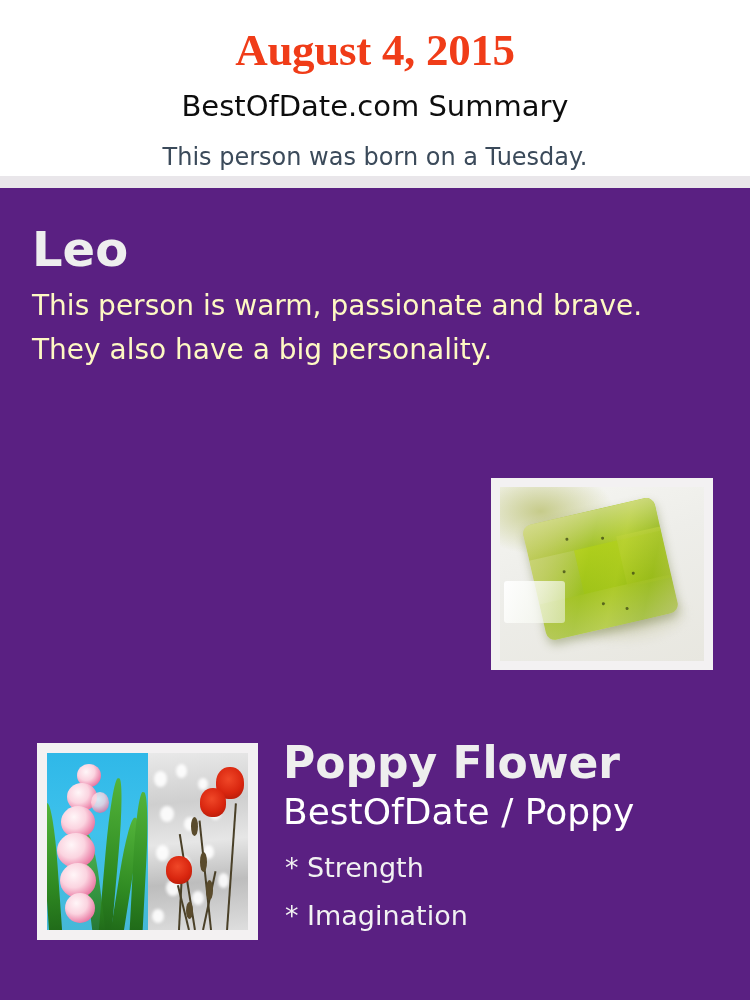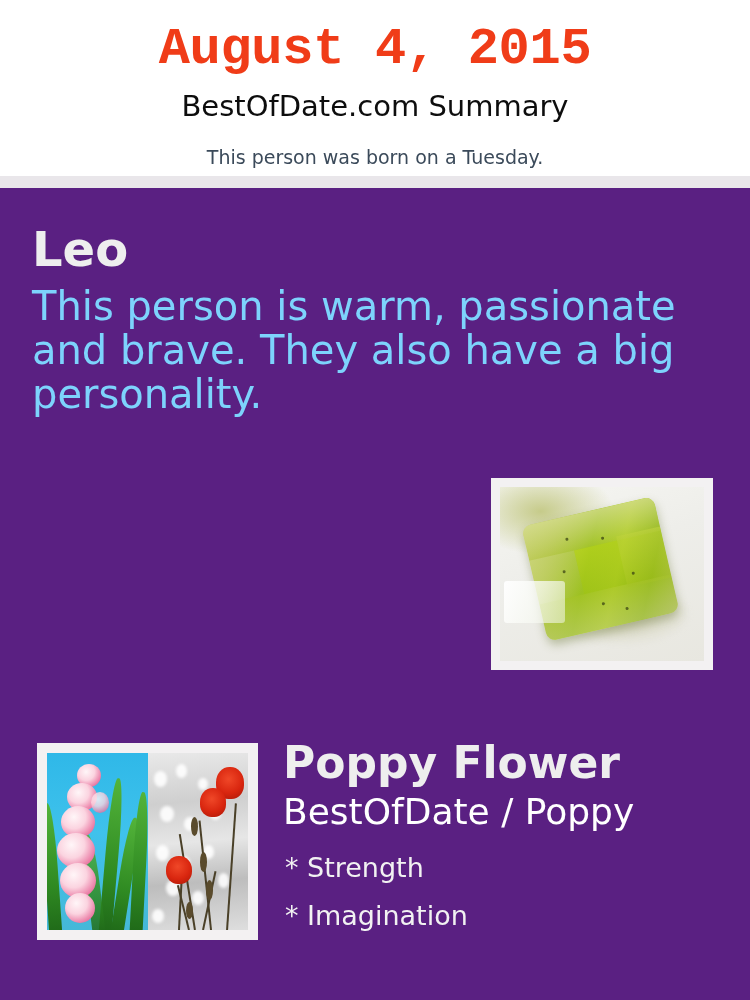--- a/index.html
+++ b/index.html
@@ -27,39 +27,39 @@
     top: 0;
     width: 750px;
     height: 176px;
     background: #ffffff;
     text-align: center;
     box-sizing: border-box;
   }
   .date-title {
     margin: 0;
     padding-top: 22px;
-    font-size: 52px;
+    font-size: 45px;
     line-height: 56px;
     font-weight: bold;
     color: #F03C18;
     letter-spacing: -0.3px;
-    font-family: Liberation Mono, monospace;
+    font-family: Liberation Serif, serif;
   }
   .site-summary {
     margin: 4px;
     padding-top: 6px;
     font-size: 29px;
     line-height: 36px;
     font-weight: normal;
     color: #0d0d0d;
   }
   .born-line {
     margin: 16px;
     padding-top: 2px;
-    font-size: 19px;
+    font-size: 24px;
     line-height: 31px;
     font-weight: normal;
     color: #3b4a5a;
   }
   .divider-band {
     position: absolute;
     left: 0;
     top: 176px;
     width: 750px;
     height: 12px;
@@ -86,24 +86,24 @@
   .zodiac-name {
     margin: 0;
     font-size: 48px;
     line-height: 54px;
     font-weight: bold;
     color: #eeeeee;
   }
   .zodiac-desc {
     margin: 0;
     padding-top: 8px;
-    font-size: 40px;
+    font-size: 28px;
     line-height: 44px;
     font-weight: normal;
-    color: #7dd3fc;
+    color: #fef9c3;
     max-width: 650px;
   }
 
   
   .birthstone {
     position: absolute;
     left: 32px;
     top: 287px;
     width: 440px;
   }

